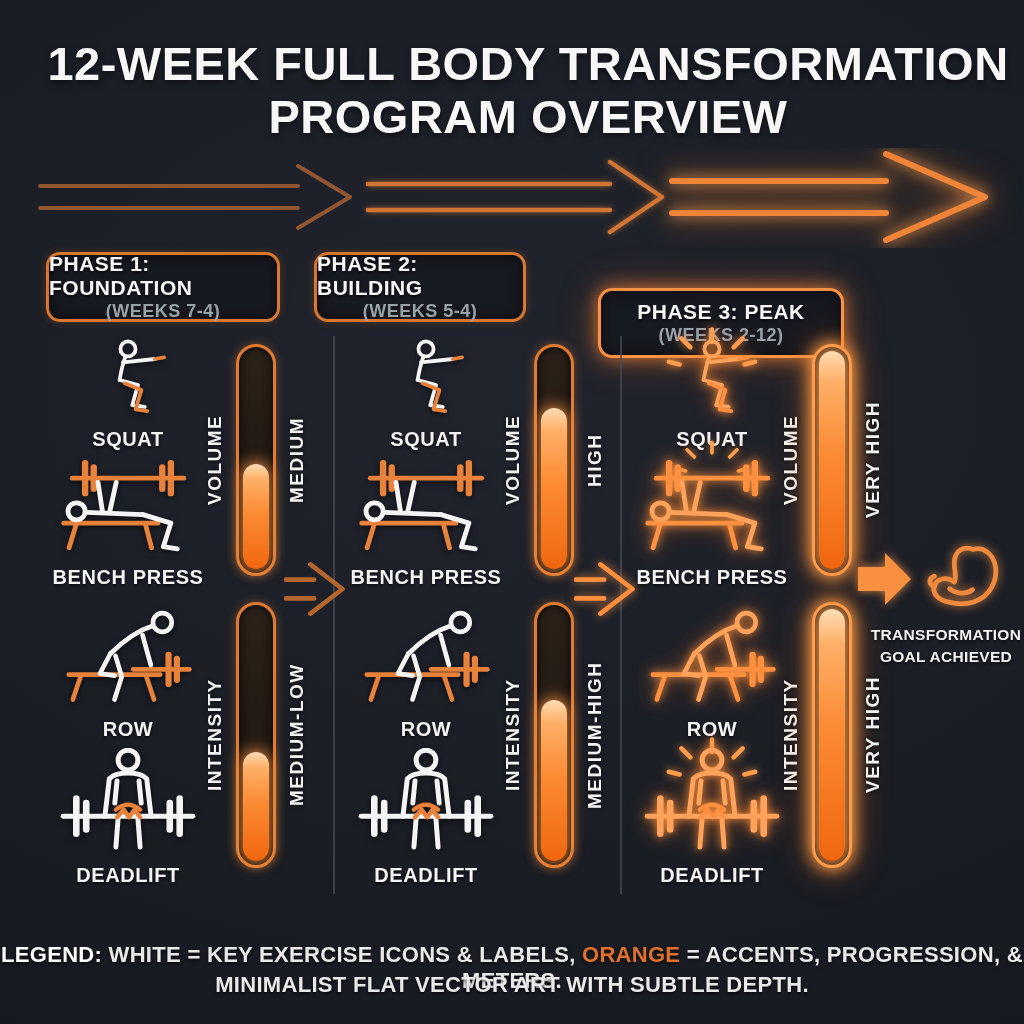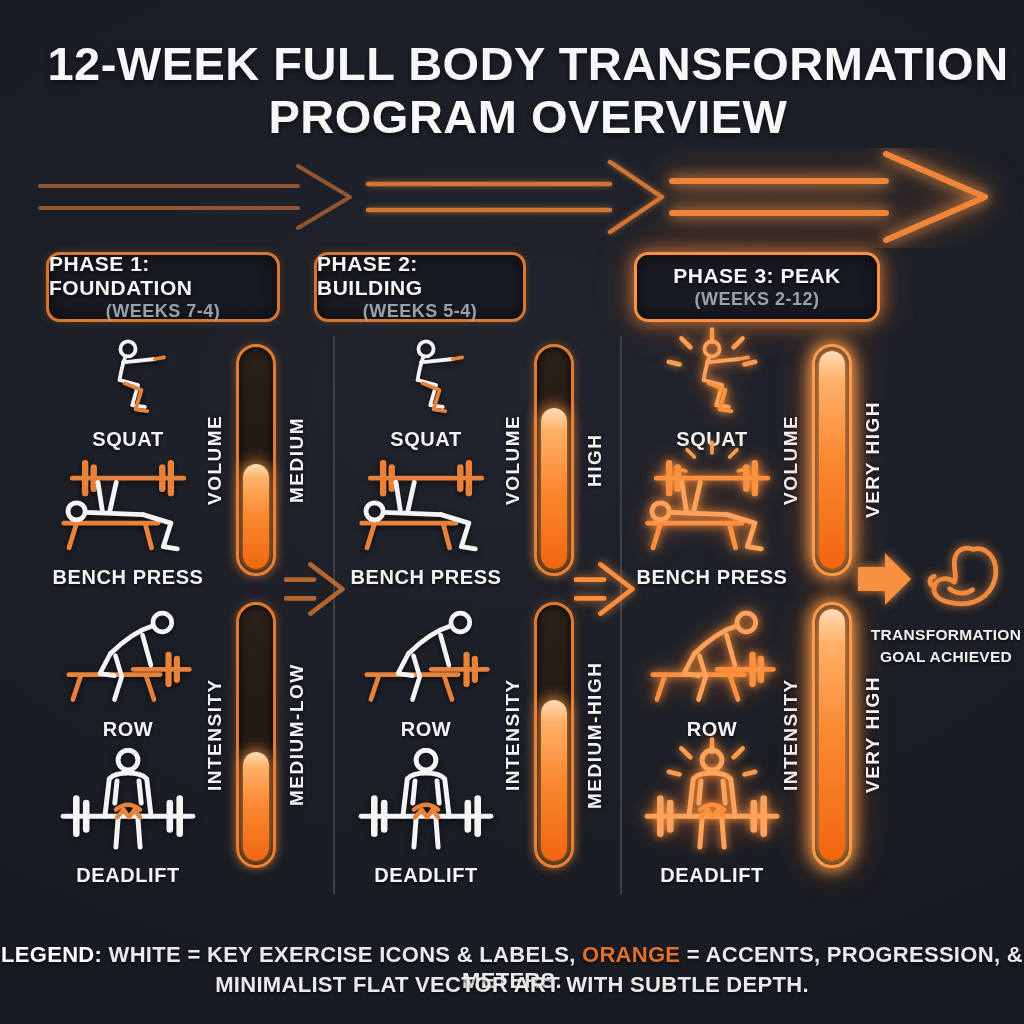--- a/index.html
+++ b/index.html
@@ -162,21 +162,21 @@
   </svg>
 
   <div class="abs phasebox" style="left:46px;width:228px;">
     <div class="ph-line1">PHASE 1: FOUNDATION</div>
     <div class="ph-line2">(WEEKS 7-4)</div>
   </div>
   <div class="abs phasebox" style="left:314px;width:206px;">
     <div class="ph-line1">PHASE 2: BUILDING</div>
     <div class="ph-line2">(WEEKS 5-4)</div>
   </div>
-  <div class="abs phasebox hot" style="left:634px;width:240px;">
+  <div class="abs phasebox hot" style="left:598px;width:240px;margin-top:36px;">
     <div class="ph-line1">PHASE 3: PEAK</div>
     <div class="ph-line2">(WEEKS 2-12)</div>
   </div>
 
   <div class="abs divider" style="left:333px;"></div>
   <div class="abs divider" style="left:620px;"></div>
 
   <div class="abs cell" style="left:40px;top:338px;">
     <div class="iconbox">
         <svg class="exicon" width="88" height="84">

